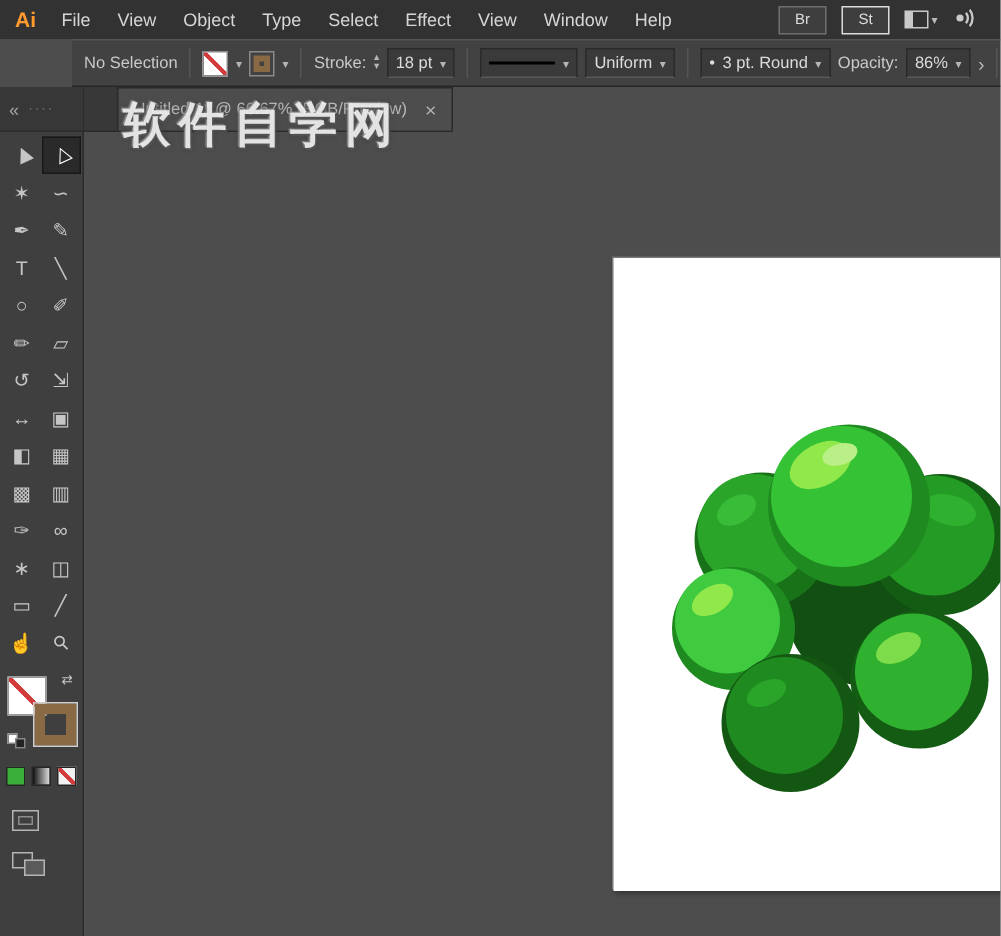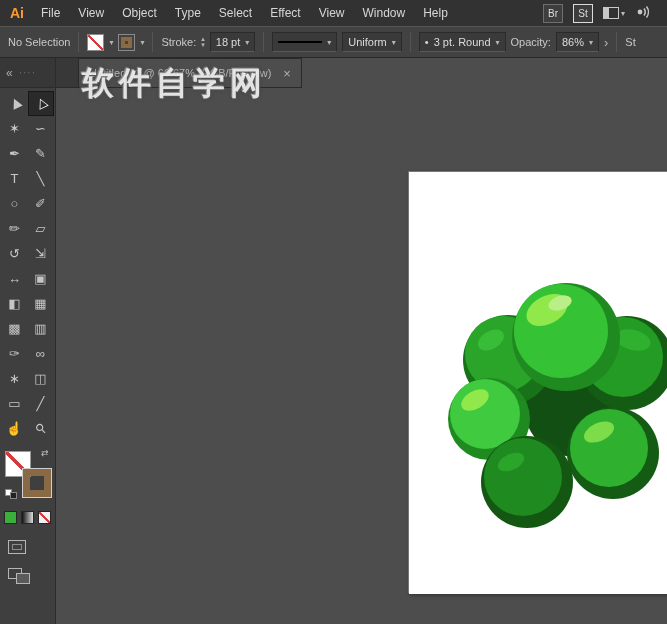--- a/index.html
+++ b/index.html
@@ -4,27 +4,27 @@
 <style>
   * { margin:0; padding:0; box-sizing:border-box; }
   html,body { width:667px; height:624px; overflow:hidden; }
   body { font-family:"Liberation Sans", sans-serif; background:#4d4d4d; position:relative; }
 
   
   .menubar { height:26px; background:#323232; display:flex; align-items:center; color:#d6d6d6; font-size:12px; padding:0 6px; }
   .ai-logo { color:#ff9a2e; font-weight:bold; font-size:14px; padding:0 8px 0 4px; }
   .menu-item { padding:5px 9px; cursor:default; }
   .mb-right { margin-left:auto; display:flex; gap:10px; align-items:center; padding-right:10px; }
-  .sq-btn { width:20px; height:19px; border:1px solid #6e6e6e; background:#3e3e3e; color:#ddd; font-size:10px; display:flex; align-items:center; justify-content:center; }
+  .sq-btn { width:32px; height:19px; border:1px solid #6e6e6e; background:#3e3e3e; color:#ddd; font-size:10px; display:flex; align-items:center; justify-content:center; }
   .sq-btn.hl { border-color:#dcdcdc; }
   .ws-icon { width:16px; height:12px; border:1px solid #c9c9c9; background:linear-gradient(to right,#c9c9c9 0 35%, transparent 35%); }
   .mb-caret { font-size:8px; color:#bbb; margin-left:2px; }
 
   
-  .controlbar { height:32px; background:#424242; border-top:1px solid #545454; border-bottom:1px solid #272727; display:flex; align-items:center; gap:5px; padding:0 8px; color:#c9c9c9; font-size:11px; white-space:nowrap; overflow:hidden; }
+  .controlbar { height:32px; background:#424242; border-top:1px solid #545454; border-bottom:1px solid #272727; display:flex; align-items:center; gap:5px; padding:0 8px; color:#c9c9c9; font-size:11px; white-space:nowrap; overflow:hidden;margin-left:48px; }
   .vsep { width:1px; height:20px; background:#555; margin:0 3px; flex:0 0 auto; }
   .swatch { width:17px; height:17px; background:#fff; border:1px solid #8a8a8a; position:relative; flex:0 0 auto; }
   .none-slash::after { content:""; position:absolute; inset:0; background:linear-gradient(to top right, transparent 44%, #d23c3c 44%, #d23c3c 56%, transparent 56%); }
   .stroke-swatch { background:#424242; border:1px solid #8a8a8a; }
   .stroke-swatch::after { content:""; position:absolute; inset:2px; border:4px solid #8a6a45; }
   .caret { font-size:8px; color:#b5b5b5; }
   .field { background:#3a3a3a; border:1px solid #2a2a2a; border-bottom-color:#595959; padding:2px 5px; display:flex; align-items:center; gap:5px; color:#dcdcdc; height:20px; flex:0 0 auto; }
   .stepper { display:flex; flex-direction:column; font-size:7px; line-height:6px; color:#b5b5b5; }
   .line-preview { width:44px; height:2px; background:#000; }
   .chev { color:#b5b5b5; font-size:13px; }

